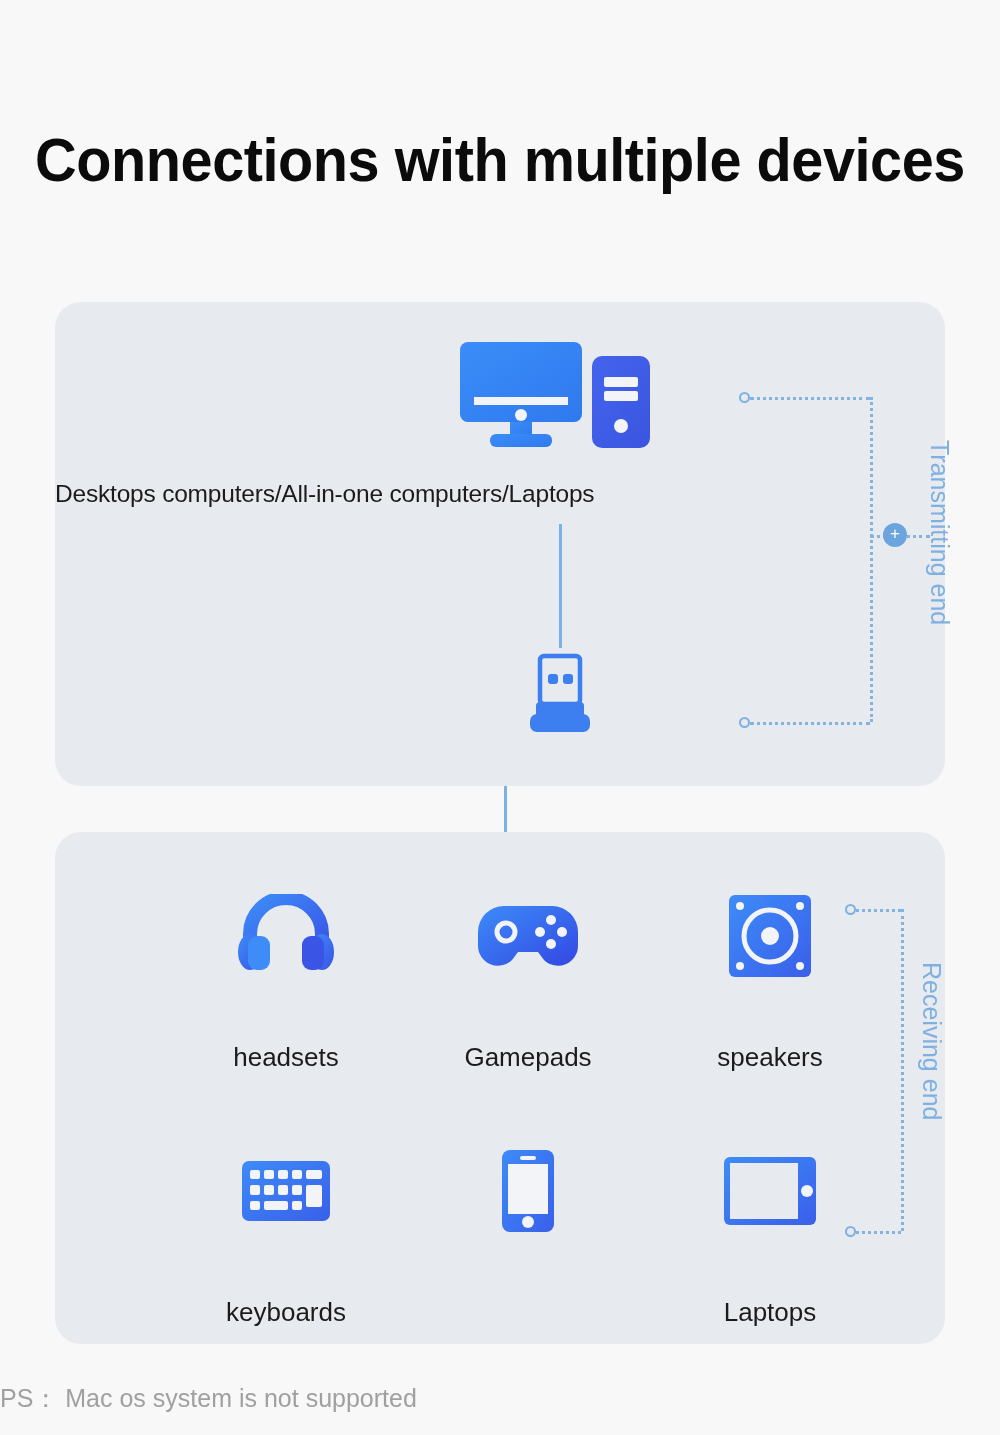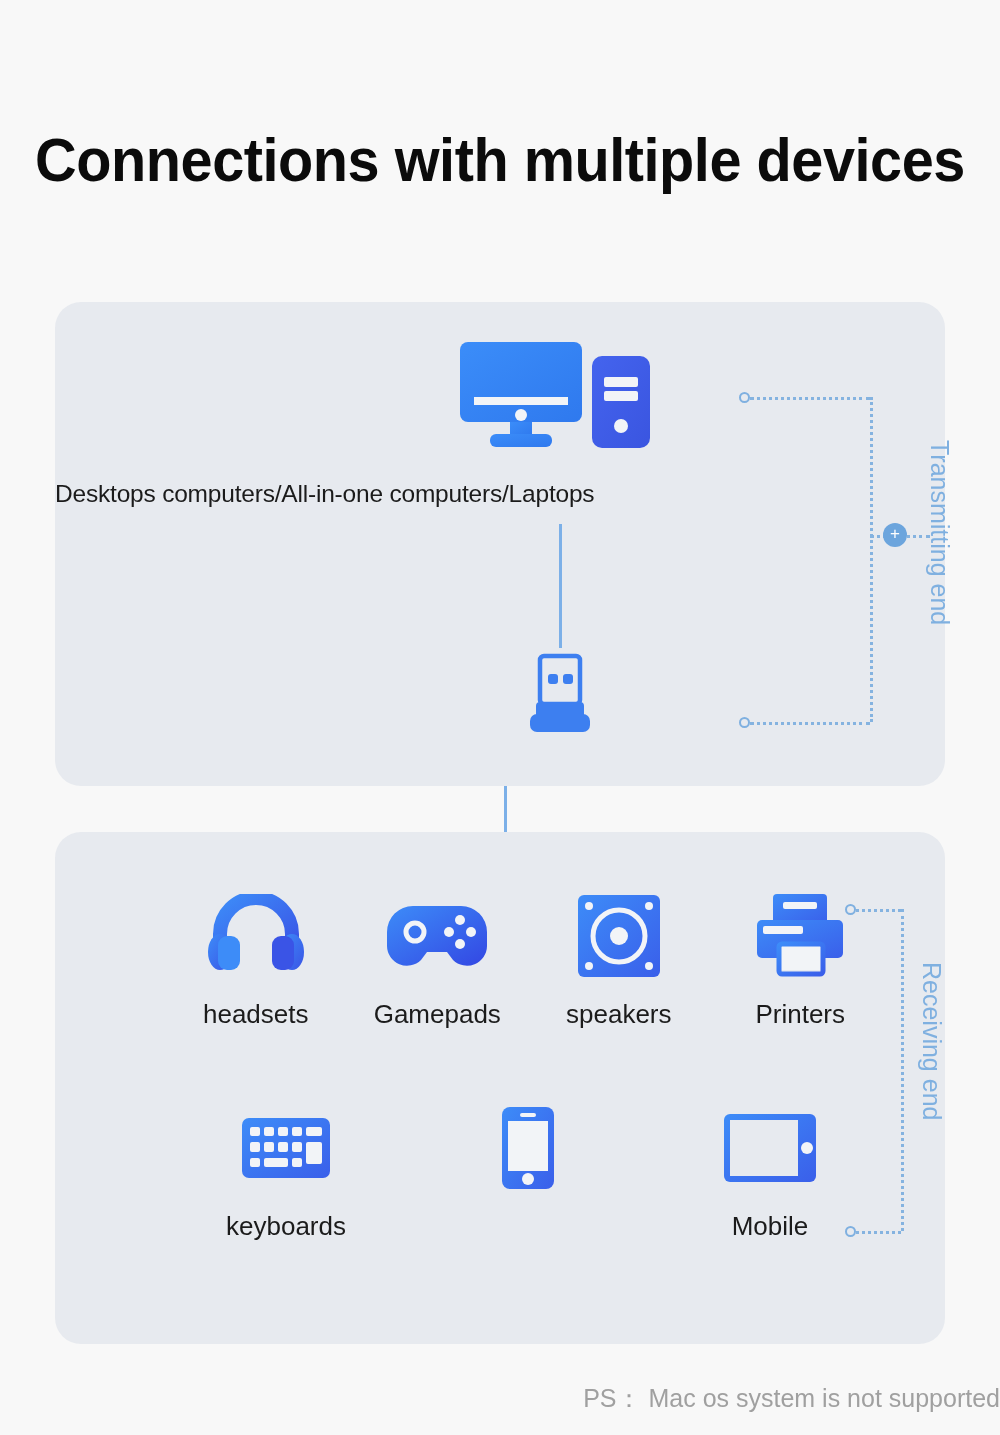--- a/index.html
+++ b/index.html
@@ -135,20 +135,21 @@
   .dev-row {
     display: flex;
     width: 100%;
   }
   .dev-row.row2 { margin-top: 75px; }
   .dev-cell {
     flex: 1 1 0;
     display: flex;
     flex-direction: column;
     align-items: center;
+    gap: 43px;
   }
   .dev-icon {
     height: 84px;
     display: flex;
     align-items: center;
     justify-content: center;
   }
   .dev-label {
     margin-top: 20px;
     font-size: 26px;
@@ -156,21 +157,21 @@
     text-align: center;
     line-height: 1.25;
     max-width: 150px;
   }
 
   
   .footer-note {
     position: absolute;
     left: 0; right: 0;
     top: 1382px;
-    text-align: right;
+    text-align: left;
     font-size: 25px;
     color: #a0a0a0;
   }
 </style>
 </head>
 <body>
 
 <div class="page-title">Connections with multiple devices</div>
 
 <div class="panel" id="panel-top">
@@ -302,39 +303,20 @@
             <circle cx="41" cy="41" r="9" fill="#f2f4f7"></circle>
             <circle cx="11" cy="11" r="4" fill="#f2f4f7"></circle>
             <circle cx="71" cy="11" r="4" fill="#f2f4f7"></circle>
             <circle cx="11" cy="71" r="4" fill="#f2f4f7"></circle>
             <circle cx="71" cy="71" r="4" fill="#f2f4f7"></circle>
           </svg>
         </div>
         <div class="dev-label">speakers</div>
       </div>
 
-      <div class="dev-cell">
-        <div class="dev-icon">
-          <svg width="86" height="84" viewBox="0 0 86 84">
-            <defs>
-              <linearGradient id="gPrn" x1="0" y1="0" x2="1" y2="1">
-                <stop offset="0%" stop-color="#3d8cf8"></stop>
-                <stop offset="100%" stop-color="#3a5fea"></stop>
-              </linearGradient>
-            </defs>
-            <rect x="16" y="0" width="54" height="30" rx="4" fill="url(#gPrn)"></rect>
-            <rect x="26" y="8" width="34" height="7" rx="2" fill="#f2f4f7"></rect>
-            <rect x="0" y="26" width="86" height="38" rx="5" fill="url(#gPrn)"></rect>
-            <rect x="6" y="32" width="40" height="8" rx="2" fill="#f2f4f7"></rect>
-            <rect x="22" y="52" width="44" height="24" rx="3" fill="#f2f4f7"></rect>
-            <rect x="22" y="50" width="44" height="30" rx="3" fill="none" stroke="url(#gPrn)" stroke-width="5"></rect>
-          </svg>
-        </div>
-        <div class="dev-label">Printers</div>
-      </div>
 
     </div>
 
     <div class="dev-row row2">
 
 
       <div class="dev-cell">
         <div class="dev-icon">
           <svg width="88" height="60" viewBox="0 0 88 60">
             <defs>
@@ -388,21 +370,21 @@
               <linearGradient id="gTab" x1="0" y1="0" x2="1" y2="1">
                 <stop offset="0%" stop-color="#3d8cf8"></stop>
                 <stop offset="100%" stop-color="#3a5fea"></stop>
               </linearGradient>
             </defs>
             <rect x="0" y="0" width="92" height="68" rx="6" fill="url(#gTab)"></rect>
             <rect x="6" y="6" width="68" height="56" fill="#e7eaef"></rect>
             <circle cx="83" cy="34" r="6" fill="#f2f4f7"></circle>
           </svg>
         </div>
-        <div class="dev-label">Mobile</div>
+        <div class="dev-label">Laptops</div>
       </div>
 
     </div>
   </div>
 
   <div class="bracket" style="left:790px; top:72px; width:160px; height:340px;">
     <div class="bnode" style="left:0px; top:0px;"></div>
     <div class="barm" style="left:11px; top:5px; width:45px;"></div>
     <div class="bspine" style="left:56px; top:5px; height:322px;"></div>
     <div class="barm" style="left:11px; top:327px; width:45px;"></div>

